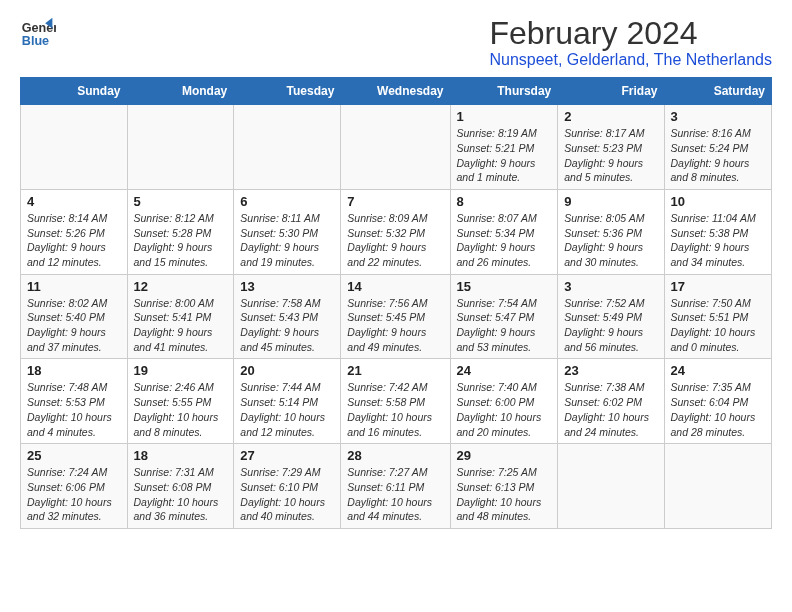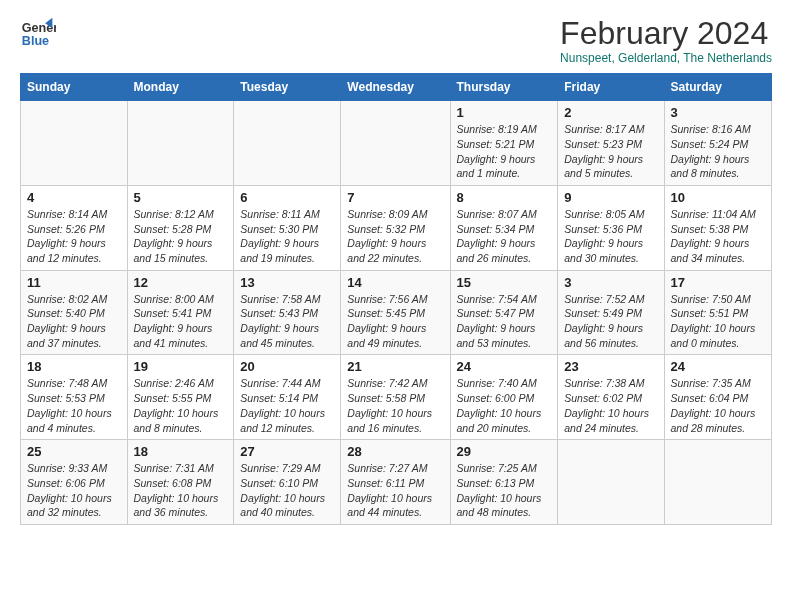--- a/index.html
+++ b/index.html
@@ -28,32 +28,32 @@
     .title-area {
       text-align: left;
     }
     .main-title {
       font-size: 32px;
       font-weight: normal;
       color: #333;
       line-height: 1.1;
     }
     .subtitle {
-      font-size: 12px;
-      color: #0f766e;
+      font-size: 16px;
+      color: #1d4ed8;
     }
     table {
       width: 100%;
       border-collapse: collapse;
       font-size: 11px;
     }
     thead tr th {
       background-color: #2a6db5;
       color: #fff;
-      text-align: left;
+      text-align: right;
       padding: 6px 6px;
       font-size: 12px;
       font-weight: bold;
       border: 1px solid #2a6db5;
     }
     tbody tr td {
       border: 1px solid #ccc;
       padding: 4px 6px;
       vertical-align: top;
       width: 113px;
@@ -265,21 +265,21 @@
         <td>
           <span class="day-number">24</span>
           <div class="day-info">Sunrise: 7:35 AM
 Sunset: 6:04 PM
 Daylight: 10 hours and 28 minutes.</div>
         </td>
       </tr>
       <tr>
         <td>
           <span class="day-number">25</span>
-          <div class="day-info">Sunrise: 9:33 AM
+          <div class="day-info">Sunrise: 7:24 AM
 Sunset: 6:06 PM
 Daylight: 10 hours and 32 minutes.</div>
         </td>
         <td>
           <span class="day-number">18</span>
           <div class="day-info">Sunrise: 7:31 AM
 Sunset: 6:08 PM
 Daylight: 10 hours and 36 minutes.</div>
         </td>
         <td>

